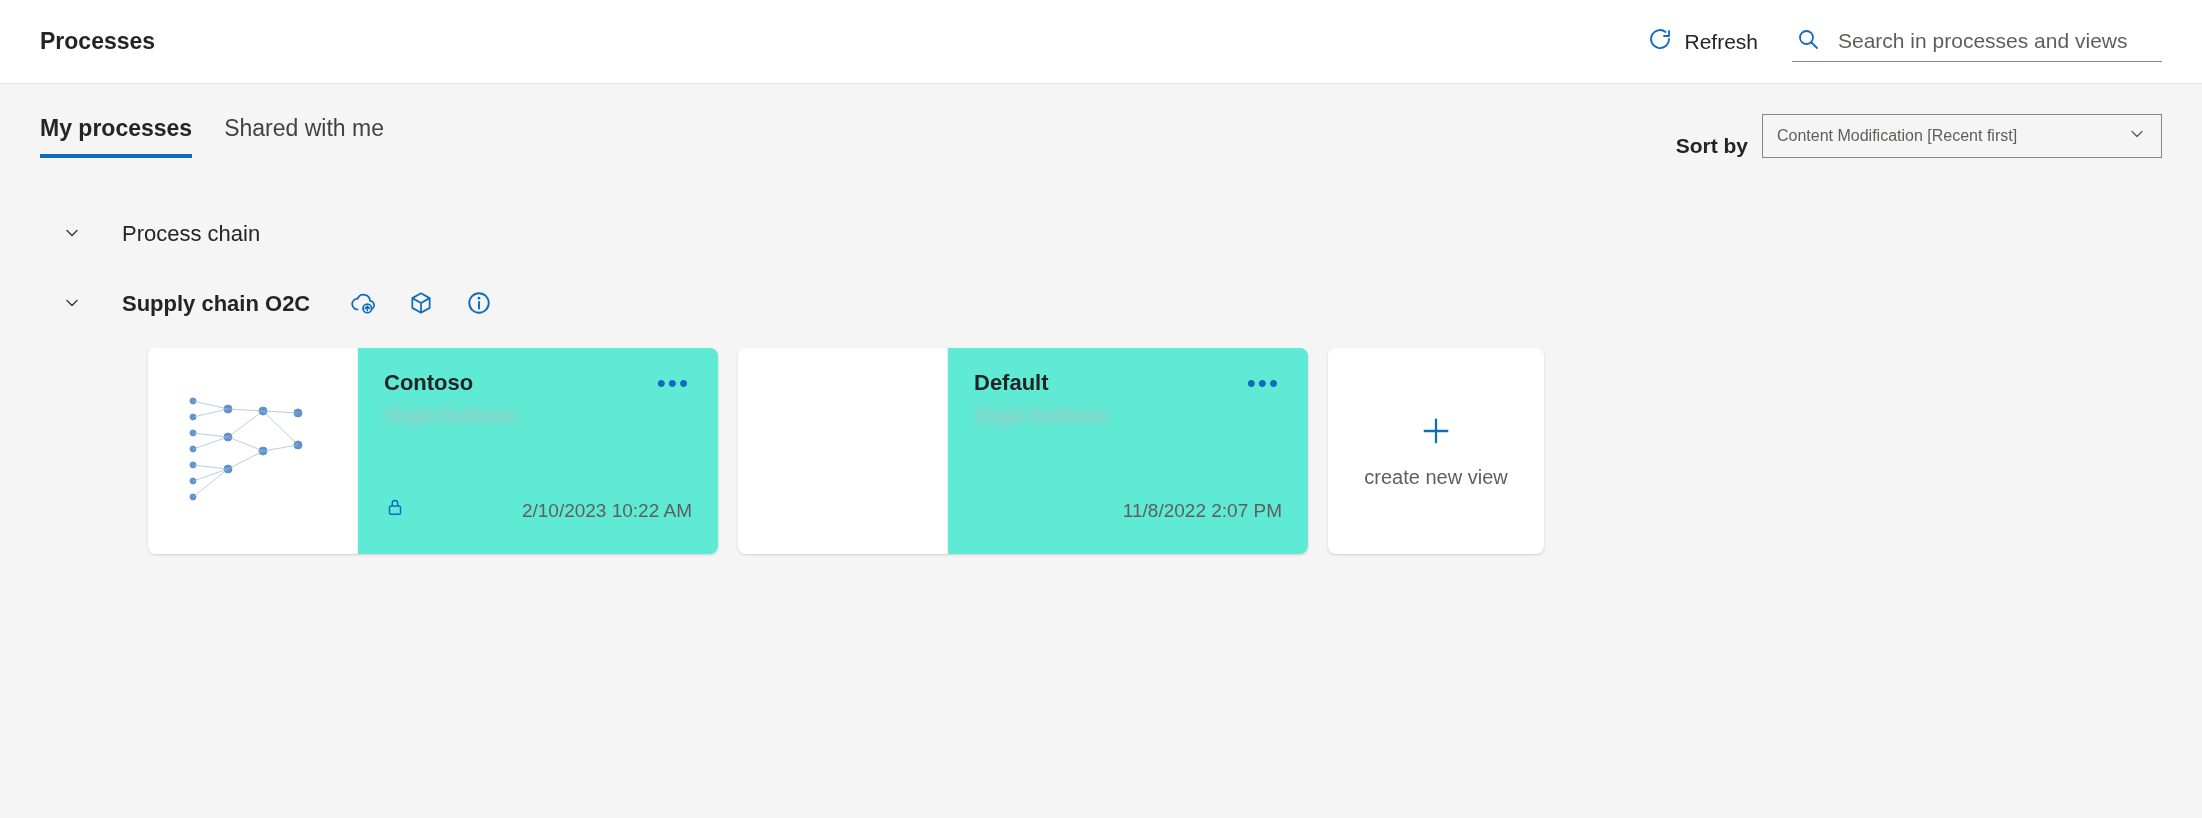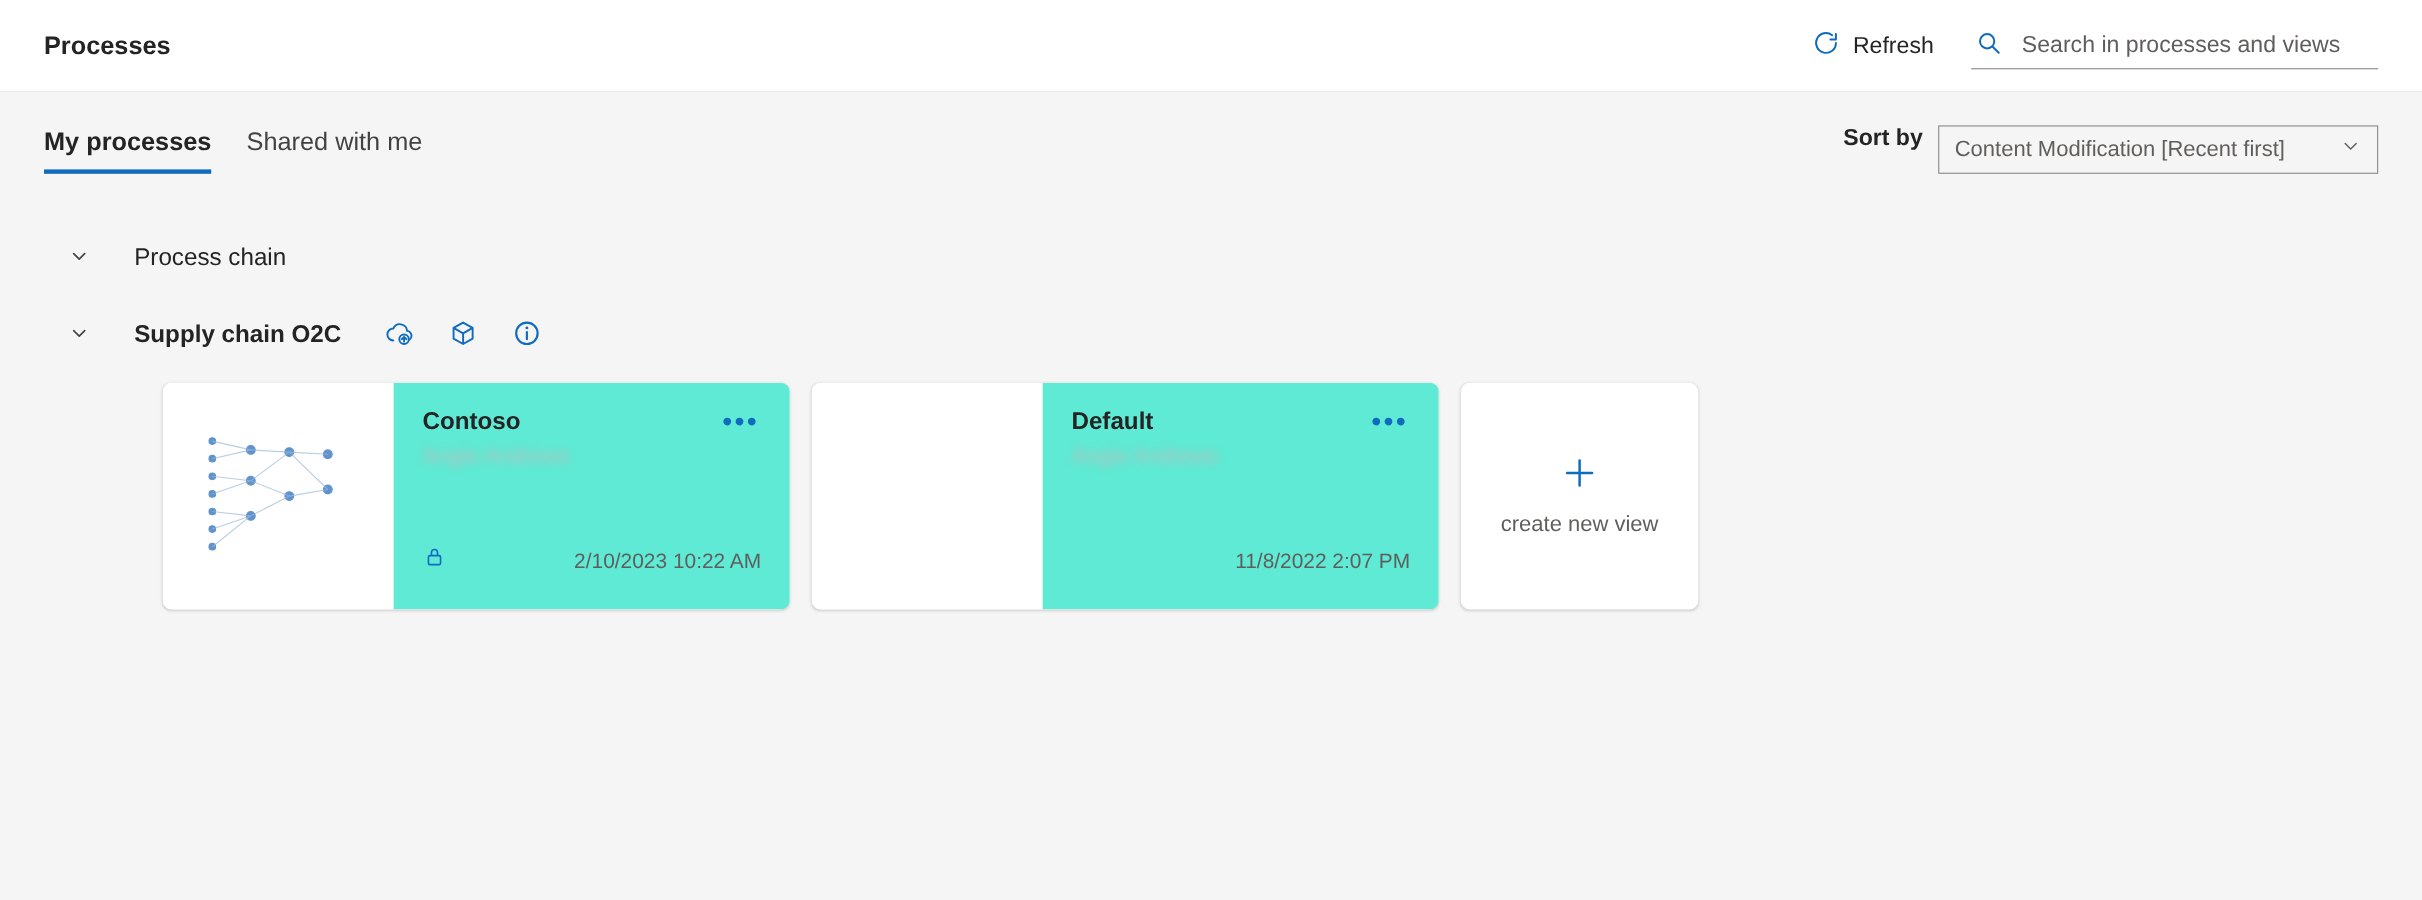--- a/index.html
+++ b/index.html
@@ -85,38 +85,38 @@
     border-bottom: 4px solid transparent;
   }
   .tab.active {
     font-weight: 600;
     color: #242424;
     border-bottom: 4px solid #0f6cbd;
   }
   .tabs-spacer { flex: 1 1 auto; }
   .sort-wrap {
     display: flex;
-    align-items: flex-start;
+    align-items: flex-end;
     gap: 14px;
   }
   .sort-label {
     font-size: 21px;
     font-weight: 600;
     color: #242424;
   }
   .sort-select {
     border: 1px solid #8a8886;
     background: #f5f5f5;
     height: 44px;
     min-width: 400px;
     display: flex;
     align-items: center;
     justify-content: space-between;
     padding: 0 14px;
-    font-size: 20px;
+    font-size: 16px;
     color: #605e5c;
     cursor: pointer;
     gap: 33px;
   }
   .sort-select svg { width: 20px; height: 20px; }
 
   
   .group-row {
     display: flex;
     align-items: center;

